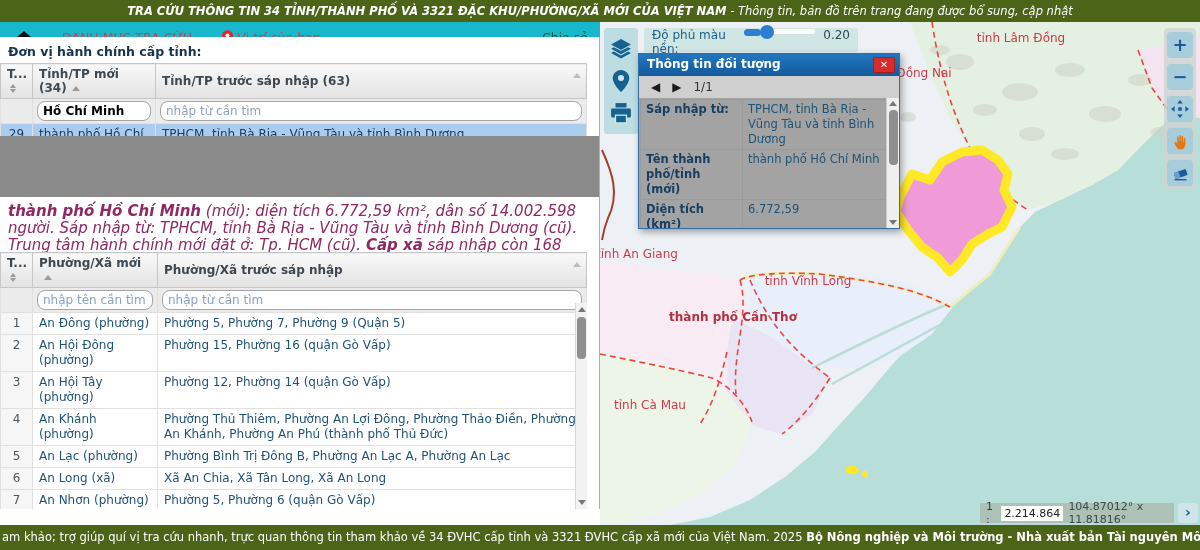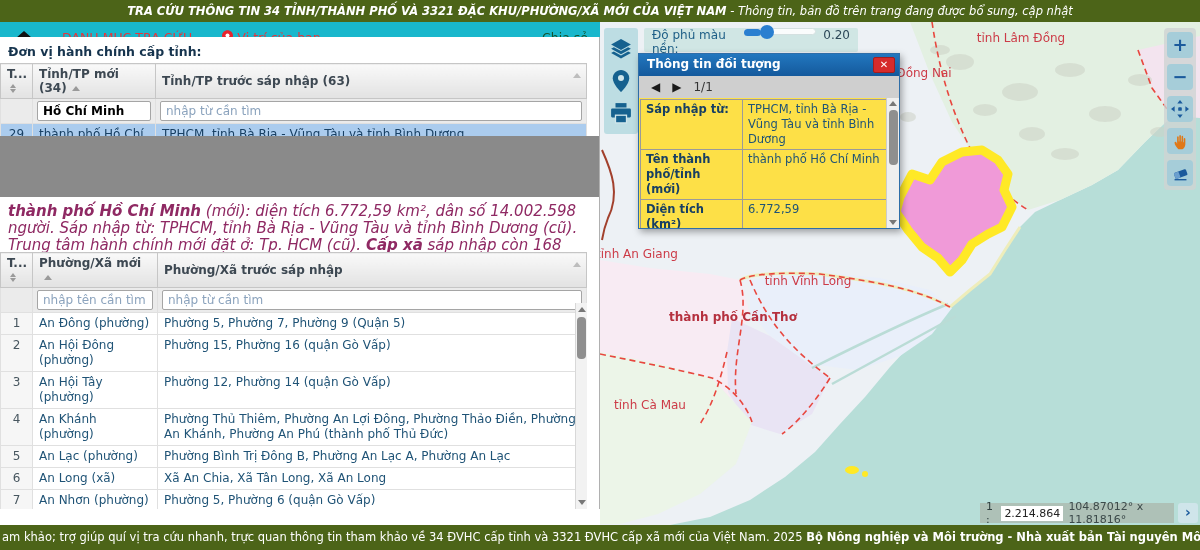--- a/index.html
+++ b/index.html
@@ -27,21 +27,21 @@
   .panel-heading { position:absolute; left:8px; top:7px; font-size:12.5px; font-weight:bold; color:#16344e; }
 
   table.grid { border-collapse:collapse; table-layout:fixed; width:587px; font-size:12px; color:#1f5376; background:#fff;}
   table.grid th { background:linear-gradient(#f9f9f9,#e2e2e2); border:1px solid #c6c6c6; font-weight:bold;
                   color:#3d4852; text-align:left; padding:3px 6px; height:25px; position:relative; cursor:pointer;}
   table.grid td { border:1px solid #e0e0e0; padding:3px 6px; vertical-align:top; line-height:15px;}
   .idx-col { width:32px; }
   .new-col { width:123px; }
   td.idx { text-align:center; background:#f6f6f6; color:#47565f; }
   tr.filter-row td { background:#ebebeb; padding:2px 4px; }
-  input.flt { width:100%; height:20px; border:1px solid #a5a5a5; border-radius:2px; font-size:12px;
+  input.flt { width:100%; height:20px; border:1px solid #a5a5a5; border-radius:8px; font-size:12px;
               padding:0 5px; font-family:inherit; color:#1f5376; background:#fff;}
   input.flt::placeholder { color:#8ba3bd; opacity:1; }
   #prov-filter-new { font-weight:bold; color:#000; }
   tr.selected td { background:#abccee; color:#173f63; }
   .sort-up { display:inline-block; width:0; height:0; border-left:4px solid transparent; border-right:4px solid transparent;
              border-bottom:5px solid #9a9a9a; margin-left:5px; vertical-align:middle;}
   .sort-faint { position:absolute; right:5px; top:9px; width:0; height:0; border-left:4px solid transparent;
                 border-right:4px solid transparent; border-bottom:5px solid #bdbdbd;}
   .sort-both { display:inline-block; margin-left:3px; vertical-align:middle;}
   .sort-both i { display:block; width:0; height:0; border-left:3.5px solid transparent; border-right:3.5px solid transparent;}
@@ -71,21 +71,21 @@
                 border-radius:3px; display:flex; flex-direction:column; align-items:center; justify-content:space-around; padding:5px 0;}
   .tools-left .ico { width:22px; height:22px; cursor:pointer;}
 
   .opacity-ctl { position:absolute; left:44px; top:6px; width:214px; height:24px; background:rgba(207,229,227,.95);
                  display:flex; align-items:flex-start; padding:0 8px; gap:7px; font-size:12px; color:#1d5e86; border-radius:2px;}
   .trk { position:relative; width:90px; height:7px; background:#fafcfc; border-radius:4px; border:1px solid #d4e0e0; cursor:pointer;}
   .trk-fill { position:absolute; left:0; top:-0.5px; height:7px; width:24%; background:#2a7fd0; border-radius:4px;}
   .trk-thumb { position:absolute; left:16px; top:-4px; width:14px; height:14px; border-radius:50%; background:#2a7fd0; cursor:pointer;}
   .opacity-val { color:#2c4858; }
 
-  .popup { position:absolute; left:38px; top:31px; width:262px; height:176px; background:#fde047;
+  .popup { position:absolute; left:38px; top:31px; width:262px; height:176px; background:#a3a3a3;
            border:1px solid #2f6ea8; box-shadow:2px 3px 7px rgba(0,0,0,.35); }
   .popup-title { height:22px; background:linear-gradient(#2277bf,#14599c); color:#fff; font-size:12px;
                  font-weight:bold; padding:3px 8px; }
   .popup-close { position:absolute; top:3px; right:4px; width:22px; height:16px; background:#d62b2b;
                  border:1px solid #a51d1d; border-radius:2px; color:#fff; font-size:10px; line-height:13px;
                  text-align:center; font-weight:bold; cursor:pointer;}
   .popup-pager { height:22px; background:#cfcfcf; display:flex; align-items:center; gap:12px; padding:0 12px;
                  font-size:12px; color:#333;}
   .pg-arrow { cursor:pointer; font-size:12px; color:#1a1a1a;}
   .popup-table-wrap { position:relative; height:130px; overflow:hidden; }

